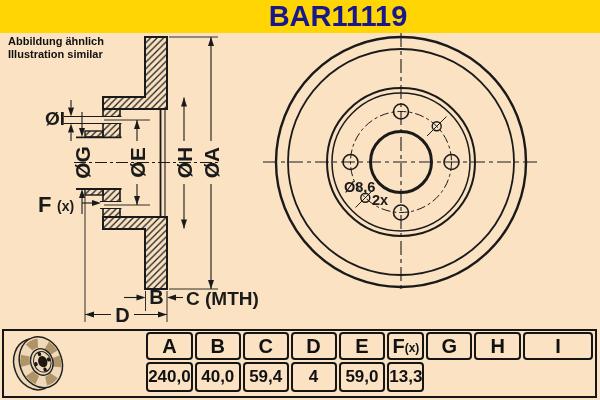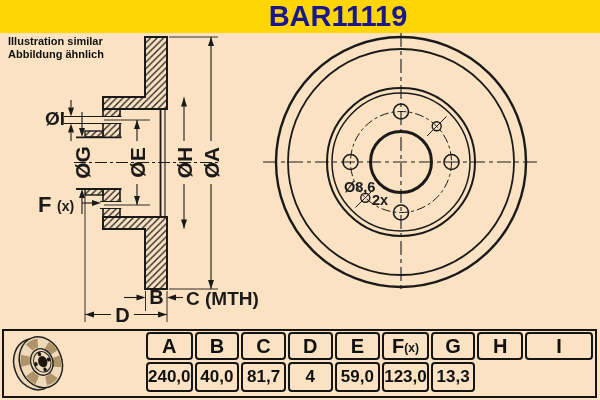--- a/index.html
+++ b/index.html
@@ -25,22 +25,22 @@
 </head>
 <body>
 
 <div class="screen">
 
   <div class="banner">
     <span class="title">BAR11119</span>
   </div>
 
   <div class="note">
+    <div>Abbildung ähnlich</div>
     <div>Illustration similar</div>
-    <div>Abbildung ähnlich</div>
   </div>
 
   <svg class="drawing" width="600" height="400" viewBox="0 0 600 400">
     <defs>
       <pattern id="hatch" patternUnits="userSpaceOnUse" width="6.5" height="6.5">
         <path d="M-1.6,1.6 L1.6,-1.6 M0,6.5 L6.5,0 M4.9,8.1 L8.1,4.9" stroke="#1A1A1A" stroke-width="1.2"></path>
       </pattern>
     </defs>
 
     <g stroke="#1A1A1A" fill="none">
@@ -183,21 +183,20 @@
       <div class="cell h">
         <span>F</span>
           <span class="fsub">(x)</span>
       </div>
       <div class="cell h">G</div>
       <div class="cell h">H</div>
       <div class="cell h">I</div>
 
       <div class="cell v">240,0</div>
       <div class="cell v">40,0</div>
-      <div class="cell v">81,7</div>
+      <div class="cell v">59,4</div>
       <div class="cell v">4</div>
       <div class="cell v">59,0</div>
-      <div class="cell v">123,0</div>
       <div class="cell v">13,3</div>
     </div>
   </div>
 
 </div>
 
 </body></html>

